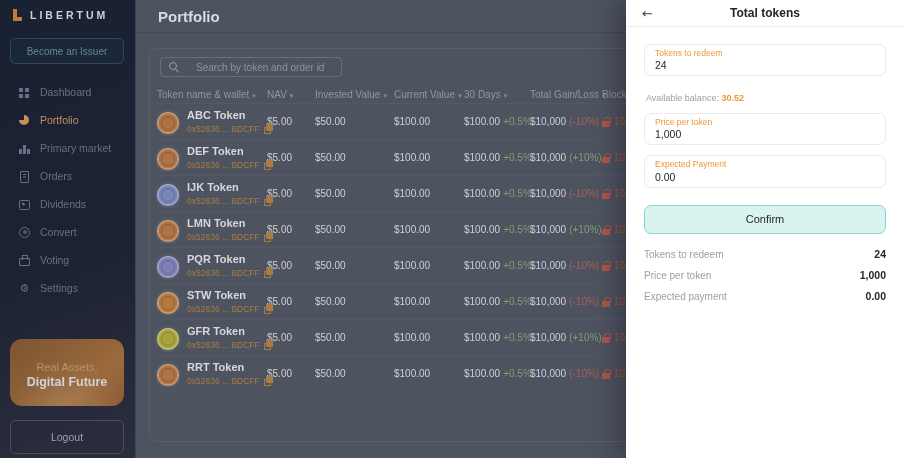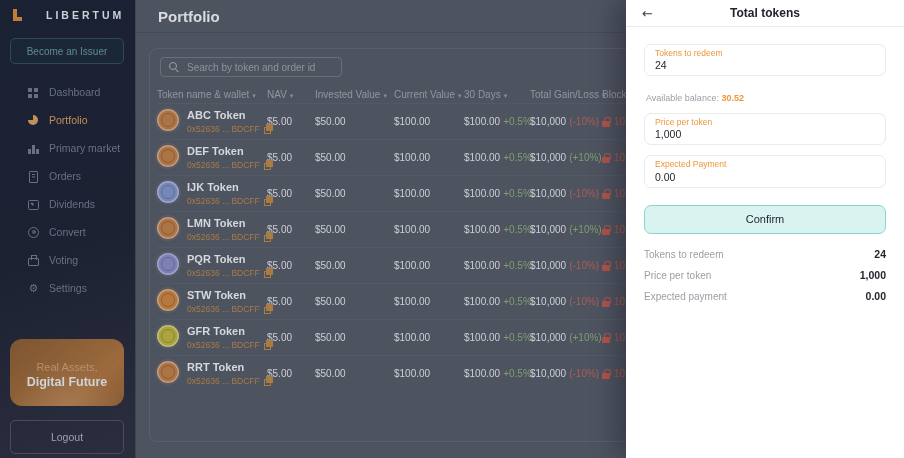--- a/index.html
+++ b/index.html
@@ -3,27 +3,27 @@
 <meta charset="utf-8">
 <style>
   html,body{margin:0;padding:0;background:#30343d;}
   body{width:904px;height:458px;font-family:"Liberation Sans",sans-serif;-webkit-font-smoothing:antialiased;}
   *{box-sizing:border-box;}
   .app{position:relative;width:904px;height:458px;background:#4e5360;overflow:hidden;}
 
   
   .sidebar{position:absolute;left:0;top:0;width:135px;height:458px;
     background:linear-gradient(160deg,#1a2132 0%,#1d2233 55%,#2b2e3e 100%);}
-  .logo{position:absolute;left:13px;top:9px;display:flex;align-items:center;gap:24px;cursor:pointer;}
+  .logo{position:absolute;left:13px;top:9px;display:flex;align-items:center;gap:8px;cursor:pointer;}
   .logo-mark{width:9px;height:12px;border-left:4px solid #bf7c3a;border-bottom:4px solid #bf7c3a;}
   .logo-text{font-size:10.5px;letter-spacing:3px;color:#cdd0d7;font-weight:600;}
   .issuer-btn{position:absolute;left:10px;top:38px;width:114px;height:26px;background:rgba(43,181,171,0.04);
     border:1px solid #2c4a55;border-radius:5px;color:#5e8b90;font-size:10px;cursor:pointer;font-family:inherit;}
   .nav{position:absolute;top:78px;left:0;right:0;}
-  .nav-item{height:28px;display:flex;align-items:center;gap:9px;padding-left:18px;color:#687083;font-size:10.5px;cursor:pointer;margin-left:9px;}
+  .nav-item{height:28px;display:flex;align-items:center;gap:9px;padding-left:18px;color:#687083;font-size:10.5px;cursor:pointer;}
   .nav-item.active{color:#c39058;}
   .icn{position:relative;width:13px;height:13px;flex:none;display:inline-block;color:inherit;}
   .icn-dash::before{content:"";position:absolute;left:1px;top:2px;width:4px;height:4px;background:currentColor;
     box-shadow:6px 0 0 currentColor,0 6px 0 currentColor,6px 6px 0 currentColor;border-radius:.5px;}
   .icn-pie::before{content:"";position:absolute;left:1px;top:1px;width:10px;height:10px;border-radius:50%;
     background:conic-gradient(currentColor 0 270deg,transparent 270deg);}
   .icn-bars::before{content:"";position:absolute;left:1px;bottom:1px;width:2.5px;height:5px;background:currentColor;box-shadow:8px 0 0 currentColor;}
   .icn-bars::after{content:"";position:absolute;left:5px;bottom:1px;width:2.5px;height:9px;background:currentColor;}
   .icn-doc::before{content:"";position:absolute;left:2px;top:1px;width:7px;height:10px;border:1.2px solid currentColor;border-radius:1px;}
   .icn-doc::after{content:"";position:absolute;left:4.5px;top:4px;width:3px;height:1px;background:currentColor;box-shadow:0 2.5px 0 currentColor;}
@@ -46,30 +46,30 @@
   .main{position:absolute;left:135px;top:0;right:0;height:458px;border-left:1px solid rgba(0,0,0,0.18);}
   .main-header{height:33px;border-bottom:1px solid rgba(0,0,0,0.10);display:flex;align-items:center;padding-left:22px;}
   .main-header h1{font-size:15px;color:#d9dbe0;margin:0;font-weight:700;}
   .card{position:absolute;left:13px;top:48px;width:740px;height:394px;border:1px solid rgba(255,255,255,0.07);
     border-radius:8px;padding:8px 0 0 7px;}
   .search{margin-left:3px;width:182px;height:20px;border:1px solid rgba(255,255,255,0.16);border-radius:4px;
     display:flex;align-items:center;gap:6px;padding:0 8px;}
   .icn-search{width:10px;height:10px;position:relative;flex:none;}
   .icn-search::before{content:"";position:absolute;left:0;top:0;width:6px;height:6px;border:1.3px solid #9aa0a8;border-radius:50%;}
   .icn-search::after{content:"";position:absolute;left:7px;top:7px;width:3.5px;height:1.3px;background:#9aa0a8;transform:rotate(45deg);transform-origin:0 0;}
-  .search input{background:transparent;border:none;outline:none;color:#c8cbd2;font-size:10px;width:100%;font-family:inherit;}
+  .search input{background:transparent;border:none;outline:none;color:#c8cbd2;font-size:10px;width:100%;font-family:inherit;margin-left:9px;}
   .search input::placeholder{color:#8f939d;}
   .grid-cols{display:grid;grid-template-columns:110px 48px 79px 70px 66px 72px 1fr;}
   .thead{margin-top:8px;height:18px;align-items:center;color:#92969f;font-size:10px;}
   .th{display:flex;gap:3px;align-items:baseline;cursor:pointer;white-space:nowrap;}
   .sort{font-size:7px;opacity:.85;font-family:"DejaVu Sans",sans-serif;}
   .rows{margin-top:0;}
   .tr{height:36px;align-items:center;font-size:10px;color:#ced0d6;border-top:1px solid rgba(255,255,255,0.035);cursor:pointer;}
   .td{white-space:nowrap;}
-  .td-token{display:flex;align-items:flex-start;gap:8px;}
+  .td-token{display:flex;align-items:flex-end;gap:8px;}
   .coin{position:relative;width:22px;height:22px;border-radius:50%;flex:none;
     box-shadow:inset 0 0 0 1.5px rgba(255,255,255,0.28),0 0 0 2px rgba(255,255,255,0.05);}
   .coin::before{content:"";position:absolute;inset:4px;border-radius:50%;border:1.5px solid rgba(0,0,0,0.20);}
   .tok-name{font-size:11px;color:#d6d8dd;font-weight:600;line-height:1.2;}
   .tok-wallet{font-size:8.5px;color:#a87c44;display:flex;align-items:center;gap:4px;cursor:pointer;margin-top:1px;}
   .icn-copy{width:9px;height:9px;position:relative;display:inline-block;}
   .icn-copy::before{content:"";position:absolute;left:0;top:2.5px;width:5px;height:5px;border:1px solid #a87c44;}
   .icn-copy::after{content:"";position:absolute;left:2.5px;top:0;width:5px;height:5px;border:1px solid #a87c44;background:#a87c44;}
   .chg{margin-left:3px;}
   .td-blocked{display:flex;align-items:center;gap:4px;color:#b0544a;}

